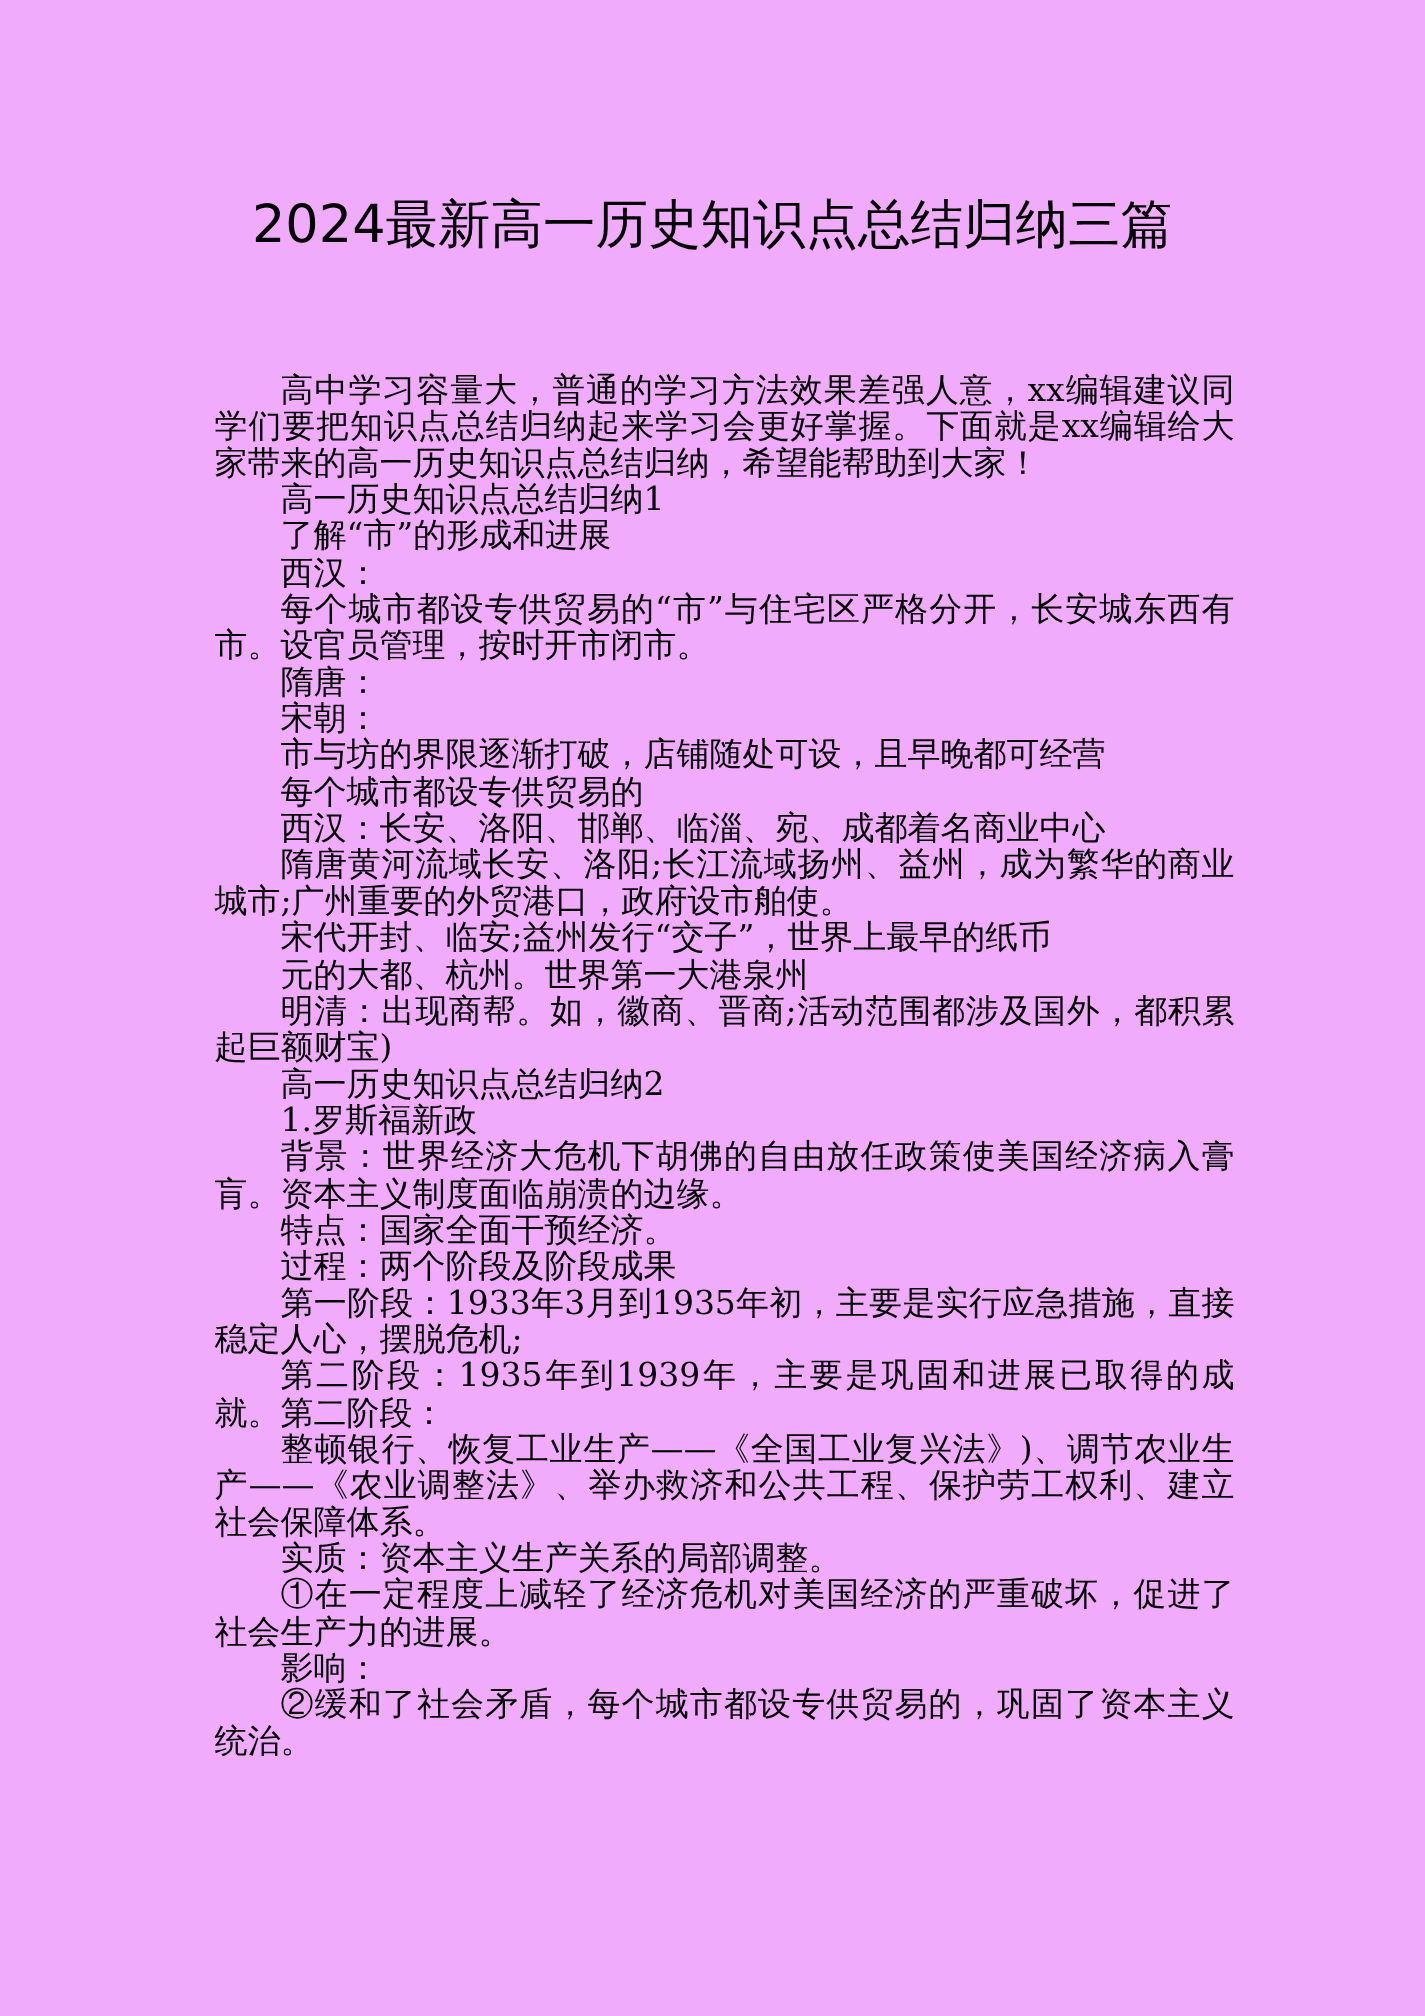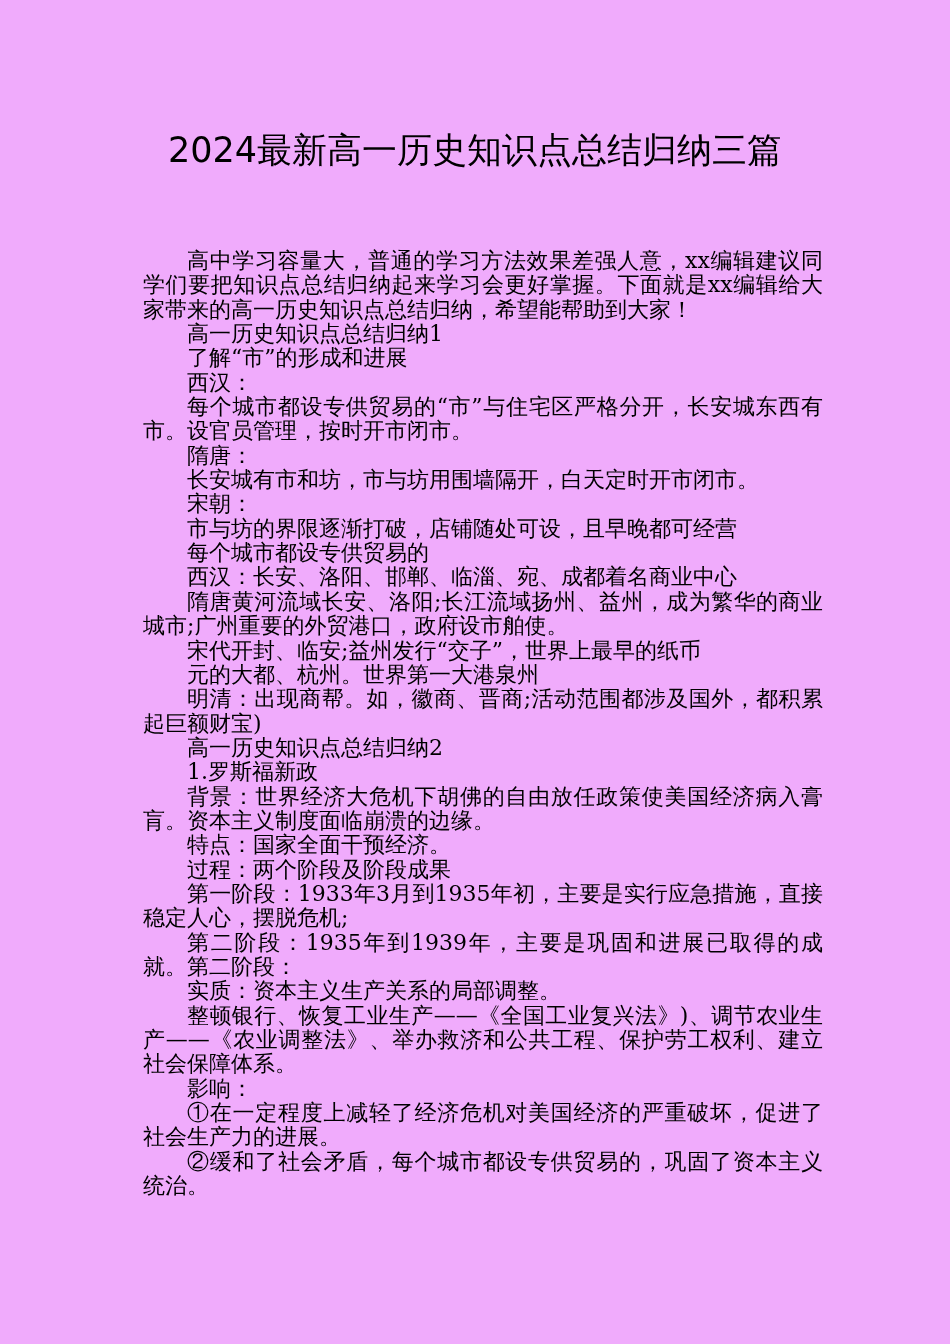--- a/index.html
+++ b/index.html
@@ -59,35 +59,34 @@
 <div class="page">
   <h1 class="doc-title">2024最新高一历史知识点总结归纳三篇</h1>
 
   <div class="doc-body">
     <p class="para">高中学习容量大，普通的学习方法效果差强人意，xx编辑建议同学们要把知识点总结归纳起来学习会更好掌握。下面就是xx编辑给大家带来的高一历史知识点总结归纳，希望能帮助到大家！</p>
     <p class="para">高一历史知识点总结归纳1</p>
     <p class="para">了解“市”的形成和进展</p>
     <p class="para">西汉：</p>
     <p class="para">每个城市都设专供贸易的“市”与住宅区严格分开，长安城东西有市。设官员管理，按时开市闭市。</p>
     <p class="para">隋唐：</p>
-    <p class="para">长安城有市和坊，市与坊用围墙隔开，白天定时开市闭市。</p>
     <p class="para">宋朝：</p>
     <p class="para">市与坊的界限逐渐打破，店铺随处可设，且早晚都可经营</p>
     <p class="para">每个城市都设专供贸易的</p>
     <p class="para">西汉：长安、洛阳、邯郸、临淄、宛、成都着名商业中心</p>
     <p class="para">隋唐黄河流域长安、洛阳;长江流域扬州、益州，成为繁华的商业城市;广州重要的外贸港口，政府设市舶使。</p>
     <p class="para">宋代开封、临安;益州发行“交子”，世界上最早的纸币</p>
     <p class="para">元的大都、杭州。世界第一大港泉州</p>
     <p class="para">明清：出现商帮。如，徽商、晋商;活动范围都涉及国外，都积累起巨额财宝)</p>
     <p class="para">高一历史知识点总结归纳2</p>
     <p class="para">1.罗斯福新政</p>
     <p class="para">背景：世界经济大危机下胡佛的自由放任政策使美国经济病入膏肓。资本主义制度面临崩溃的边缘。</p>
     <p class="para">特点：国家全面干预经济。</p>
     <p class="para">过程：两个阶段及阶段成果</p>
     <p class="para">第一阶段：1933年3月到1935年初，主要是实行应急措施，直接稳定人心，摆脱危机;</p>
     <p class="para">第二阶段：1935年到1939年，主要是巩固和进展已取得的成就。第二阶段：</p>
+    <p class="para">整顿银行、恢复工业生产——《全国工业复兴法》)、调节农业生产——《农业调整法》、举办救济和公共工程、保护劳工权利、建立社会保障体系。</p>
     <p class="para">实质：资本主义生产关系的局部调整。</p>
-    <p class="para">整顿银行、恢复工业生产——《全国工业复兴法》)、调节农业生产——《农业调整法》、举办救济和公共工程、保护劳工权利、建立社会保障体系。</p>
+    <p class="para">①在一定程度上减轻了经济危机对美国经济的严重破坏，促进了社会生产力的进展。</p>
     <p class="para">影响：</p>
-    <p class="para">①在一定程度上减轻了经济危机对美国经济的严重破坏，促进了社会生产力的进展。</p>
     <p class="para">②缓和了社会矛盾，每个城市都设专供贸易的，巩固了资本主义统治。</p>
   </div>
 </div>
 
 </body></html>

